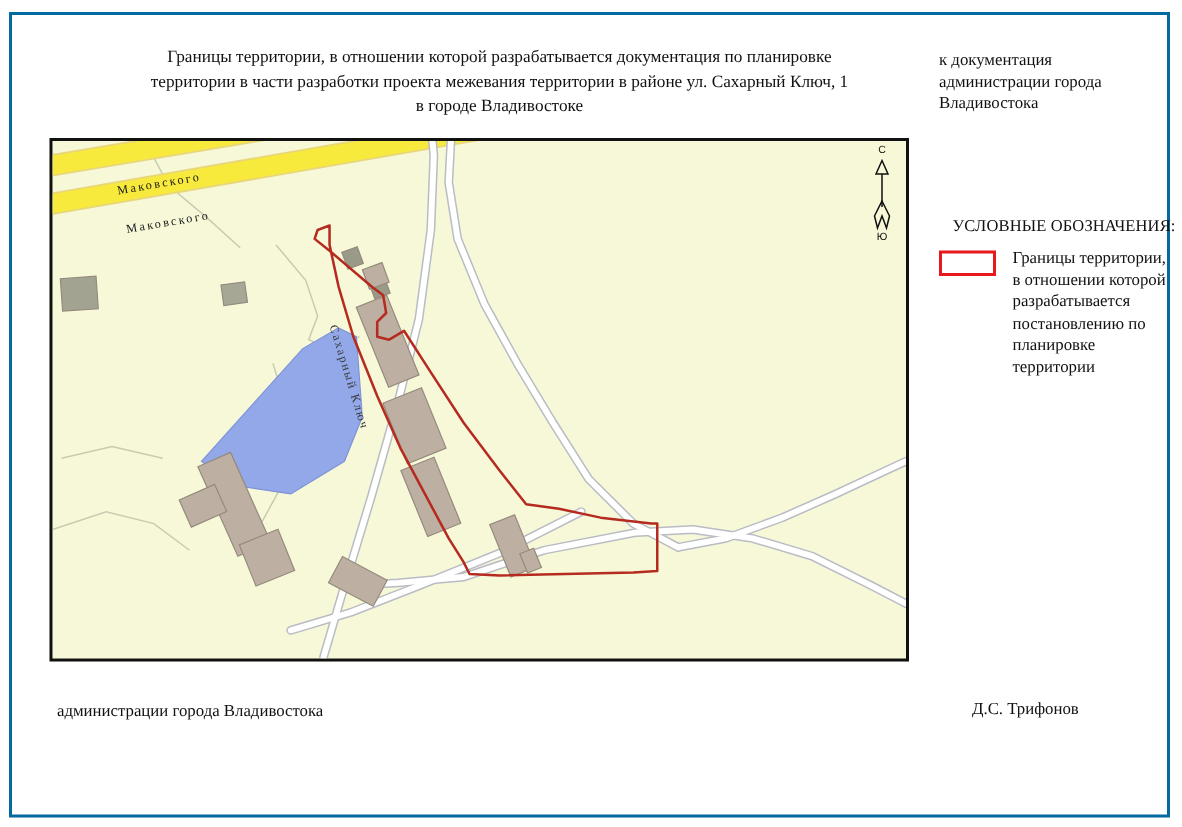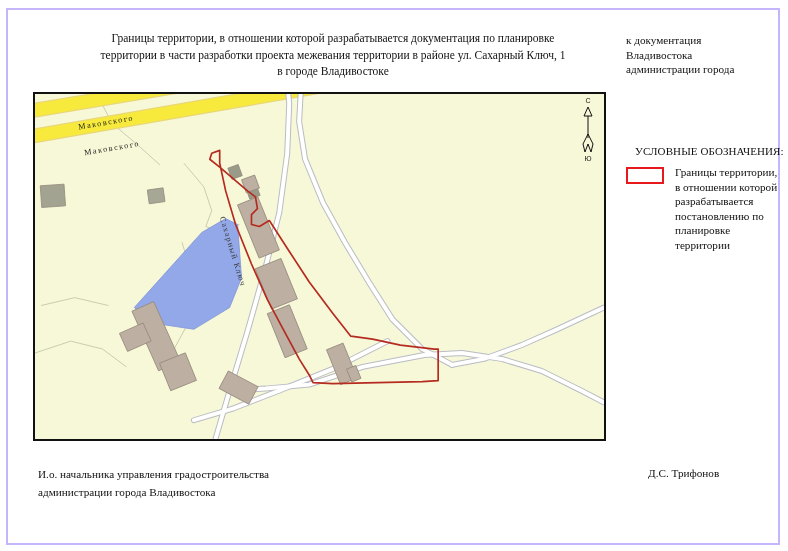--- a/index.html
+++ b/index.html
@@ -15,21 +15,21 @@
     color: #000;
     overflow: hidden;
   }
 
   #page-frame {
     position: absolute;
     left: 6px;
     top: 8px;
     width: 774px;
     height: 537px;
-    border: 2px solid #c4b5fd;
+    border: 2px solid #0369a1;
     box-sizing: border-box;
     background: #fff;
   }
 
   
   #doc-title {
     position: absolute;
     left: 55px;
     top: 20px;
     width: 540px;
@@ -146,22 +146,22 @@
 <div id="page-frame">
 
   <div id="doc-title">
     <div>Границы территории, в отношении которой разрабатывается документация по планировке</div>
     <div>территории в части разработки проекта межевания территории в районе ул. Сахарный Ключ, 1</div>
     <div class="l3">в городе Владивостоке</div>
   </div>
 
   <div id="appendix">
     <div>к документация</div>
+    <div>администрации города</div>
     <div>Владивостока</div>
-    <div>администрации города</div>
   </div>
 
   <div id="legend">
     <div id="legend-title">УСЛОВНЫЕ ОБОЗНАЧЕНИЯ:</div>
     <div id="legend-row">
       <div id="legend-swatch"></div>
       <div id="legend-text">
         <div>Границы территории,</div>
         <div>в отношении которой</div>
         <div>разрабатывается</div>
@@ -282,18 +282,17 @@
     <div class="lbl n">С</div>
     <svg width="26" height="62" viewBox="0 0 26 62">
       <polygon points="13,9 17,18 9,18" fill="none" stroke="#111" stroke-width="1"></polygon>
       <line x1="13" y1="18" x2="13" y2="40" stroke="#111" stroke-width="1"></line>
       <path d="M 13 36 L 18 46 L 16 54 L 13 46 L 10 54 L 8 46 Z" fill="none" stroke="#111" stroke-width="1"></path>
     </svg>
     <div class="lbl s">Ю</div>
   </div>
 
   <div id="footer-left">
-    <div class="nowrap">И.о. начальника управления градостроительства</div>
     <div class="nowrap">администрации города Владивостока</div>
   </div>
   <div id="footer-right">Д.С. Трифонов</div>
 
 </div>
 
 </body></html>

